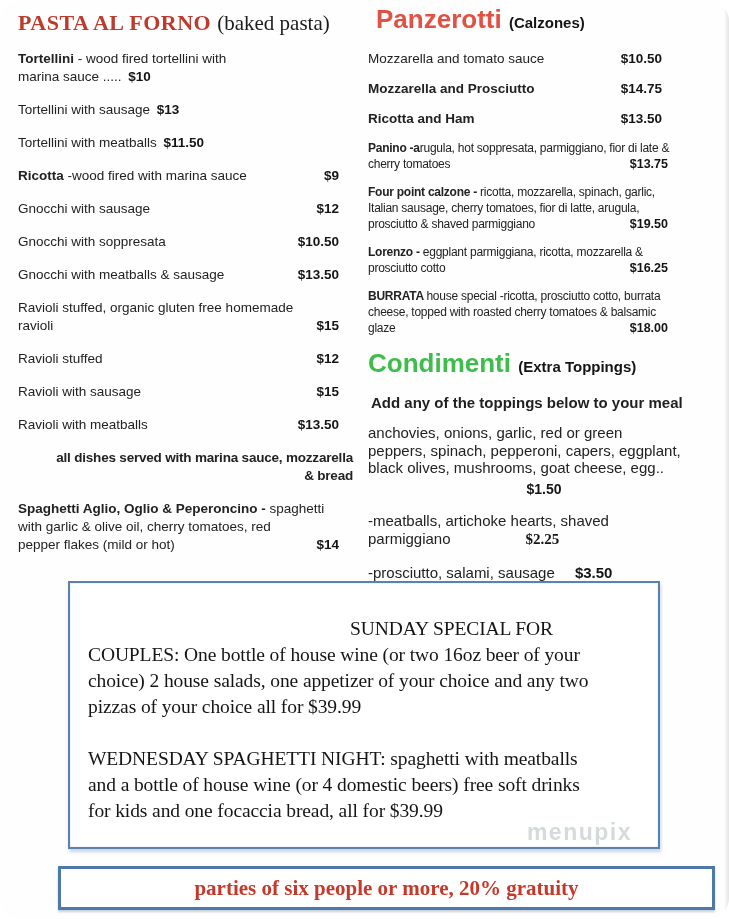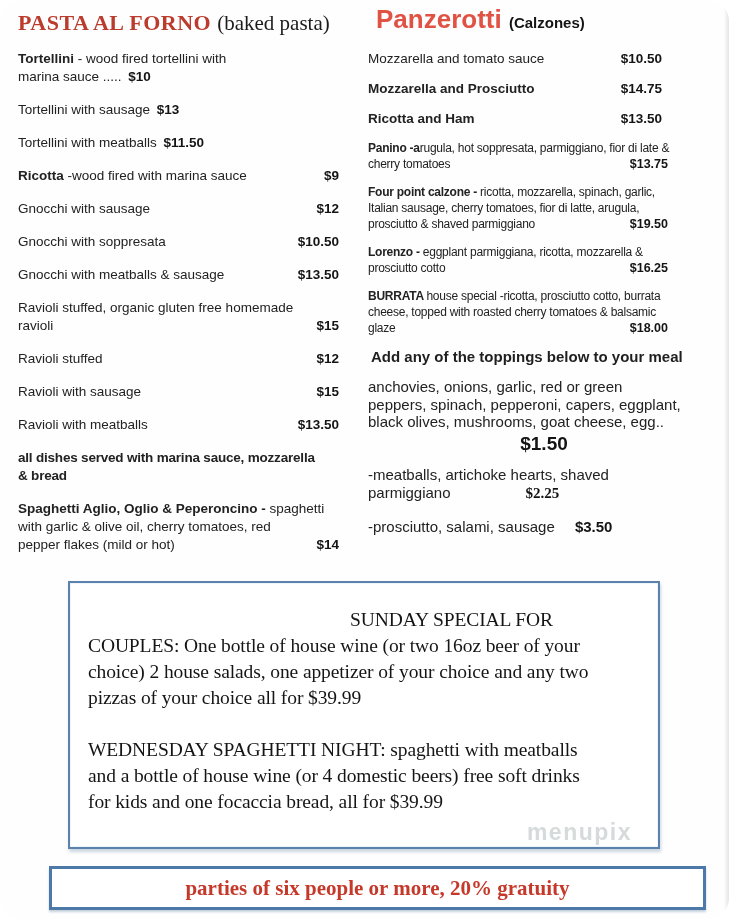--- a/index.html
+++ b/index.html
@@ -24,44 +24,44 @@
 
   
   .item{position:relative;margin-bottom:15px;white-space:pre-line;
         font-size:13.5px;line-height:18px;color:#222;}
   .col-right .item{margin-bottom:12px;}
   .item .nm{font-weight:bold;}
   .item .pr{font-weight:bold;color:#141414;}
   .right .pr{position:absolute;right:14px;bottom:0;}
   .col-right .right .pr{right:58px;}
   .inline .pr{margin-left:3px;}
-  .note{font-weight:bold;letter-spacing:-0.2px;}
+  .note{font-weight:bold;letter-spacing:-0.2px;text-align:right;}
   .bold .tx{font-weight:bold;}
   .small{font-size:12px;line-height:16px;letter-spacing:-0.25px;width:358px;}
   .small .pr{font-size:12.5px;letter-spacing:0;text-align:right;}
   .cond .item{font-size:15px;line-height:17.5px;margin-bottom:14px;}
   .cond .item.gap{margin-bottom:16px;}
   .gap .pr{margin-left:75px;font-family:Liberation Serif, serif;}
   .gap2 .pr{margin-left:16px;}
-  .priceline .pr{display:block;text-align:center;margin-top:4px;font-size:19px;}
+  .priceline .pr{display:block;text-align:center;margin-top:4px;font-size:14px;}
 
   
   .special-box{position:absolute;left:68px;top:581px;width:588px;height:264px;
         border:2px solid #5b82ad;background:#ffffff;
         box-shadow:1px 3px 3px rgba(110,140,170,.35), inset 0 0 0 1px #eef4fa;}
   .special-inner{padding:12px 16px 0 18px;font-family:"Liberation Serif",serif;
-        font-size:19.5px;line-height:26px;color:#151515;letter-spacing:-0.1px;}
+        font-size:19.5px;line-height:26px;color:#151515;letter-spacing:-0.1px;margin-top:9px;}
   .special-inner p{margin:0;white-space:pre-line;}
   .special-inner .p1{margin-top:12px;text-indent:262px;}
   .special-inner .p2{margin-top:26px;}
   .watermark{position:absolute;right:26px;bottom:1px;font-size:23px;color:#d5dadb;
         letter-spacing:1.5px;font-family:"Liberation Sans",sans-serif;font-weight:bold;}
 
   
-  .notice-box{position:absolute;left:49px;top:866px;width:651px;height:38px;
+  .notice-box{position:absolute;left:58px;top:866px;width:651px;height:38px;
         border:3px solid #4c79a8;background:#ffffff;
         display:flex;align-items:center;justify-content:center;
         box-shadow:0 2px 2px rgba(110,140,170,.4);}
   .notice-text{font-family:"Liberation Serif",serif;font-weight:bold;font-size:21px;
         color:#c5392b;}
 </style>
 </head>
 <body>
 
 <div class="page">
@@ -125,20 +125,21 @@
           <div class="item right small"><span class="nm">Lorenzo - </span><span class="ds">eggplant parmiggiana, ricotta, mozzarella &amp;
 prosciutto cotto</span><span class="pr">$16.25</span></div>
 
           <div class="item right small"><span class="nm">BURRATA </span><span class="ds">house special -ricotta, prosciutto cotto, burrata
 cheese, topped with roasted cherry tomatoes &amp; balsamic
 glaze</span><span class="pr">$18.00</span></div>
         </div>
     </div>
 
     <div class="cond">
+      <h2 class="h-sans green"><span>Condimenti</span> <span class="sub2">(Extra Toppings)</span></h2>
       <div class="cond-note">Add any of the toppings below to your meal</div>
       <div>
 
           <div class="item priceline"><span class="tx">anchovies, onions, garlic, red or green
 peppers, spinach, pepperoni, capers, eggplant,
 black olives, mushrooms, goat cheese, egg..</span><span class="pr">$1.50</span></div>
 
           <div class="item inline gap"><span class="tx">-meatballs, artichoke hearts, shaved
 parmiggiano</span><span class="pr">$2.25</span></div>
 

